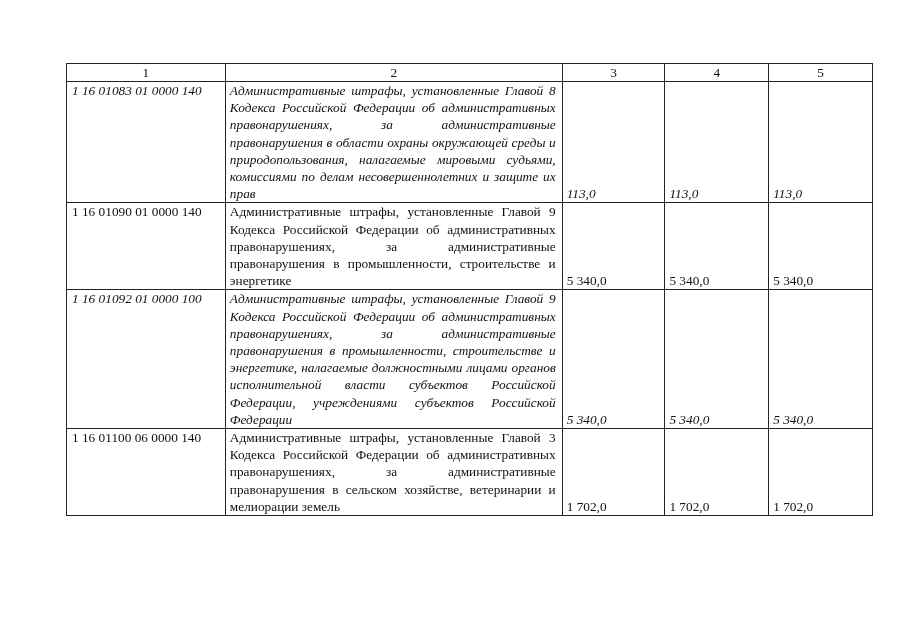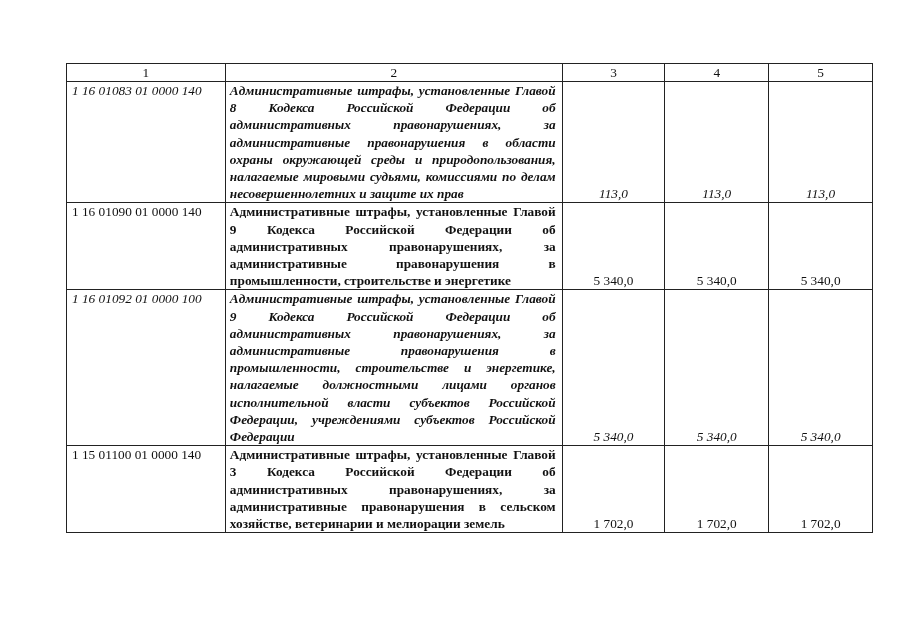--- a/index.html
+++ b/index.html
@@ -6,22 +6,22 @@
   body { width:905px; height:640px; position:relative; overflow:hidden;
          font-family:"Liberation Serif", "DejaVu Serif", serif; color:#111; }
   .page-num { position:absolute; left:0; width:100%; top:46px; text-align:right;
               font-size:13px; line-height:14px; padding-left:28px; box-sizing:border-box;margin-left:32px; }
   table { position:absolute; left:66px; top:63px; border-collapse:collapse; table-layout:fixed;
           width:807px; }
   td, th { border:1px solid #222; padding:0 4px; font-size:13.3px; line-height:17.2px;
            font-weight:normal; vertical-align:top; }
   th { text-align:center; height:17px; line-height:17px; }
   td.code { white-space:nowrap; padding-left:5px; }
-  td.desc { text-align:justify; text-align-last:left; padding-left:4px; padding-right:6px;font-weight:bold; }
-  td.num { text-align:center; vertical-align:bottom; padding-right:4px; white-space:nowrap; }
+  td.desc { text-align:justify; text-align-last:left; padding-left:4px; padding-right:6px; }
+  td.num { text-align:left; vertical-align:bottom; padding-right:4px; white-space:nowrap; }
   tr.italic td { font-style:italic;margin-left:20px; }
   .c1 { width:150px; } .c2 { width:318px; } .c3 { width:97px; } .c4 { width:98px; } .c5 { width:98px; }
 </style>
 </head>
 <body>
 
 <div class="page-num">25</div>
 
 <table>
   <colgroup>
@@ -56,20 +56,20 @@
       <td class="num">5 340,0</td>
     </tr>
     <tr class="italic" style="height:138px">
       <td class="code">1 16 01092 01 0000 100</td>
       <td class="desc">Административные штрафы, установленные Главой 9 Кодекса Российской Федерации об административных правонарушениях, за административные правонарушения в промышленности, строительстве и энергетике, налагаемые должностными лицами органов исполнительной власти субъектов Российской Федерации, учреждениями субъектов Российской Федерации</td>
       <td class="num">5 340,0</td>
       <td class="num">5 340,0</td>
       <td class="num">5 340,0</td>
     </tr>
     <tr style="height:87px">
-      <td class="code">1 15 01100 01 0000 140</td>
+      <td class="code">1 16 01100 06 0000 140</td>
       <td class="desc">Административные штрафы, установленные Главой 3 Кодекса Российской Федерации об административных правонарушениях, за административные правонарушения в сельском хозяйстве, ветеринарии и мелиорации земель</td>
       <td class="num">1 702,0</td>
       <td class="num">1 702,0</td>
       <td class="num">1 702,0</td>
     </tr>
   </tbody>
 </table>
 
 </body></html>

